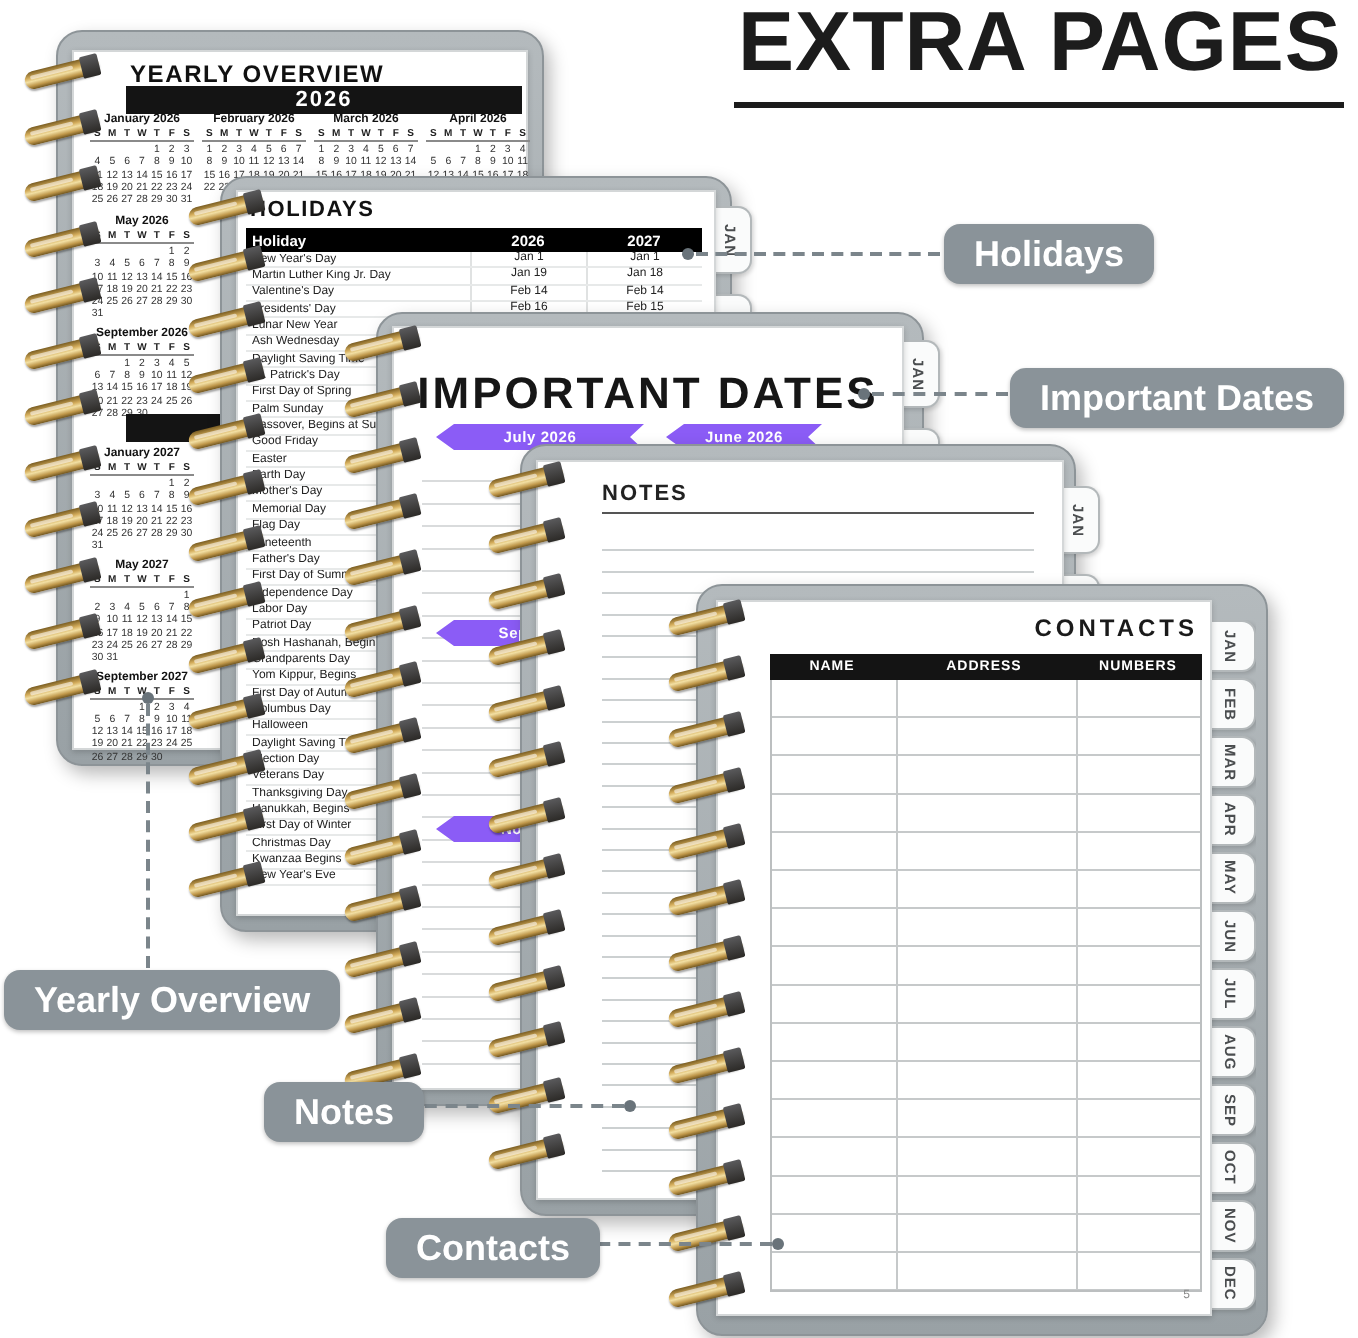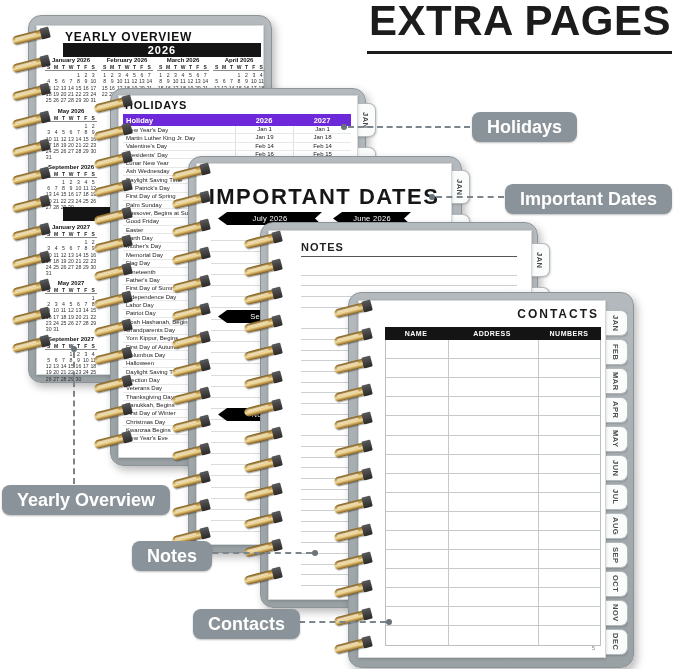--- a/index.html
+++ b/index.html
@@ -48,35 +48,35 @@
   .cal-wd{display:grid;grid-template-columns:repeat(7,1fr);border-bottom:1px solid #8a8a8a;height:7px;}
   .wd{font-size:5px;font-weight:700;text-align:center;line-height:6px;color:#222;}
   .cal-days{display:grid;grid-template-columns:repeat(7,1fr);padding-top:1px;}
   .day{font-size:5.2px;line-height:6.3px;height:6.3px;text-align:center;color:#333;}
   .cal-row{position:absolute;left:8px;top:31px;display:flex;gap:4px;}
   .cal-col{position:absolute;left:8px;display:flex;flex-direction:column;gap:3px;}
 
   
   .hol-title{position:absolute;left:6px;top:3px;font-size:11px;font-weight:700;letter-spacing:.8px;color:#111;}
   .hol-table{position:absolute;left:4px;top:18px;width:228px;}
-  .hol-head{display:flex;background:#6d28d9;color:#fff;height:12px;align-items:center;}
+  .hol-head{display:flex;background:#000000;color:#fff;height:12px;align-items:center;}
   .hol-head .hname{font-weight:700;font-size:7.5px;padding-left:3px;}
   .hol-head .hd{font-weight:700;font-size:7.5px;}
   .hname{flex:0 0 112px;overflow:hidden;white-space:nowrap;}
   .hd{flex:0 0 58px;text-align:center;}
   .hrow{display:flex;height:8.35px;border-bottom:1px solid #e7e9e9;align-items:center;}
   .hrow .hname{font-size:6px;color:#222;padding-left:3px;}
   .hrow .hd{font-size:6px;color:#222;border-left:1px solid #e0e2e2;height:100%;line-height:7.3px;}
 
   
   .imp-title{position:absolute;left:10px;right:10px;top:20px;text-align:center;
     font-size:22px;font-weight:700;letter-spacing:1.5px;color:#161616;white-space:nowrap;}
   .imp-lines{position:absolute;left:14px;right:12px;top:66px;bottom:10px;
     background:repeating-linear-gradient(to bottom,transparent 0,transparent 10.2px,#d9dbdc 10.2px,#d9dbdc 11.2px);}
-  .ribbon{position:absolute;height:13px;background:#000000;color:#fff;font-size:7.5px;font-weight:400;
+  .ribbon{position:absolute;height:13px;background:#8b5cf6;color:#fff;font-size:7.5px;font-weight:700;
     display:flex;align-items:center;justify-content:center;letter-spacing:.3px;
     clip-path:polygon(0 50%,9px 0,100% 0,calc(100% - 7px) 50%,100% 100%,9px 100%);}
   .rb-july{left:21px;top:48px;width:104px;}
   .rb-august{left:136px;top:48px;width:78px;}
   .rb-september{left:21px;top:146px;width:104px;}
   .rb-november{left:21px;top:244px;width:104px;}
 
   
   .notes-title{position:absolute;left:32px;top:10px;width:216px;border-bottom:1px solid #555;
     font-size:11px;font-weight:700;letter-spacing:1px;color:#222;padding-bottom:3px;}

